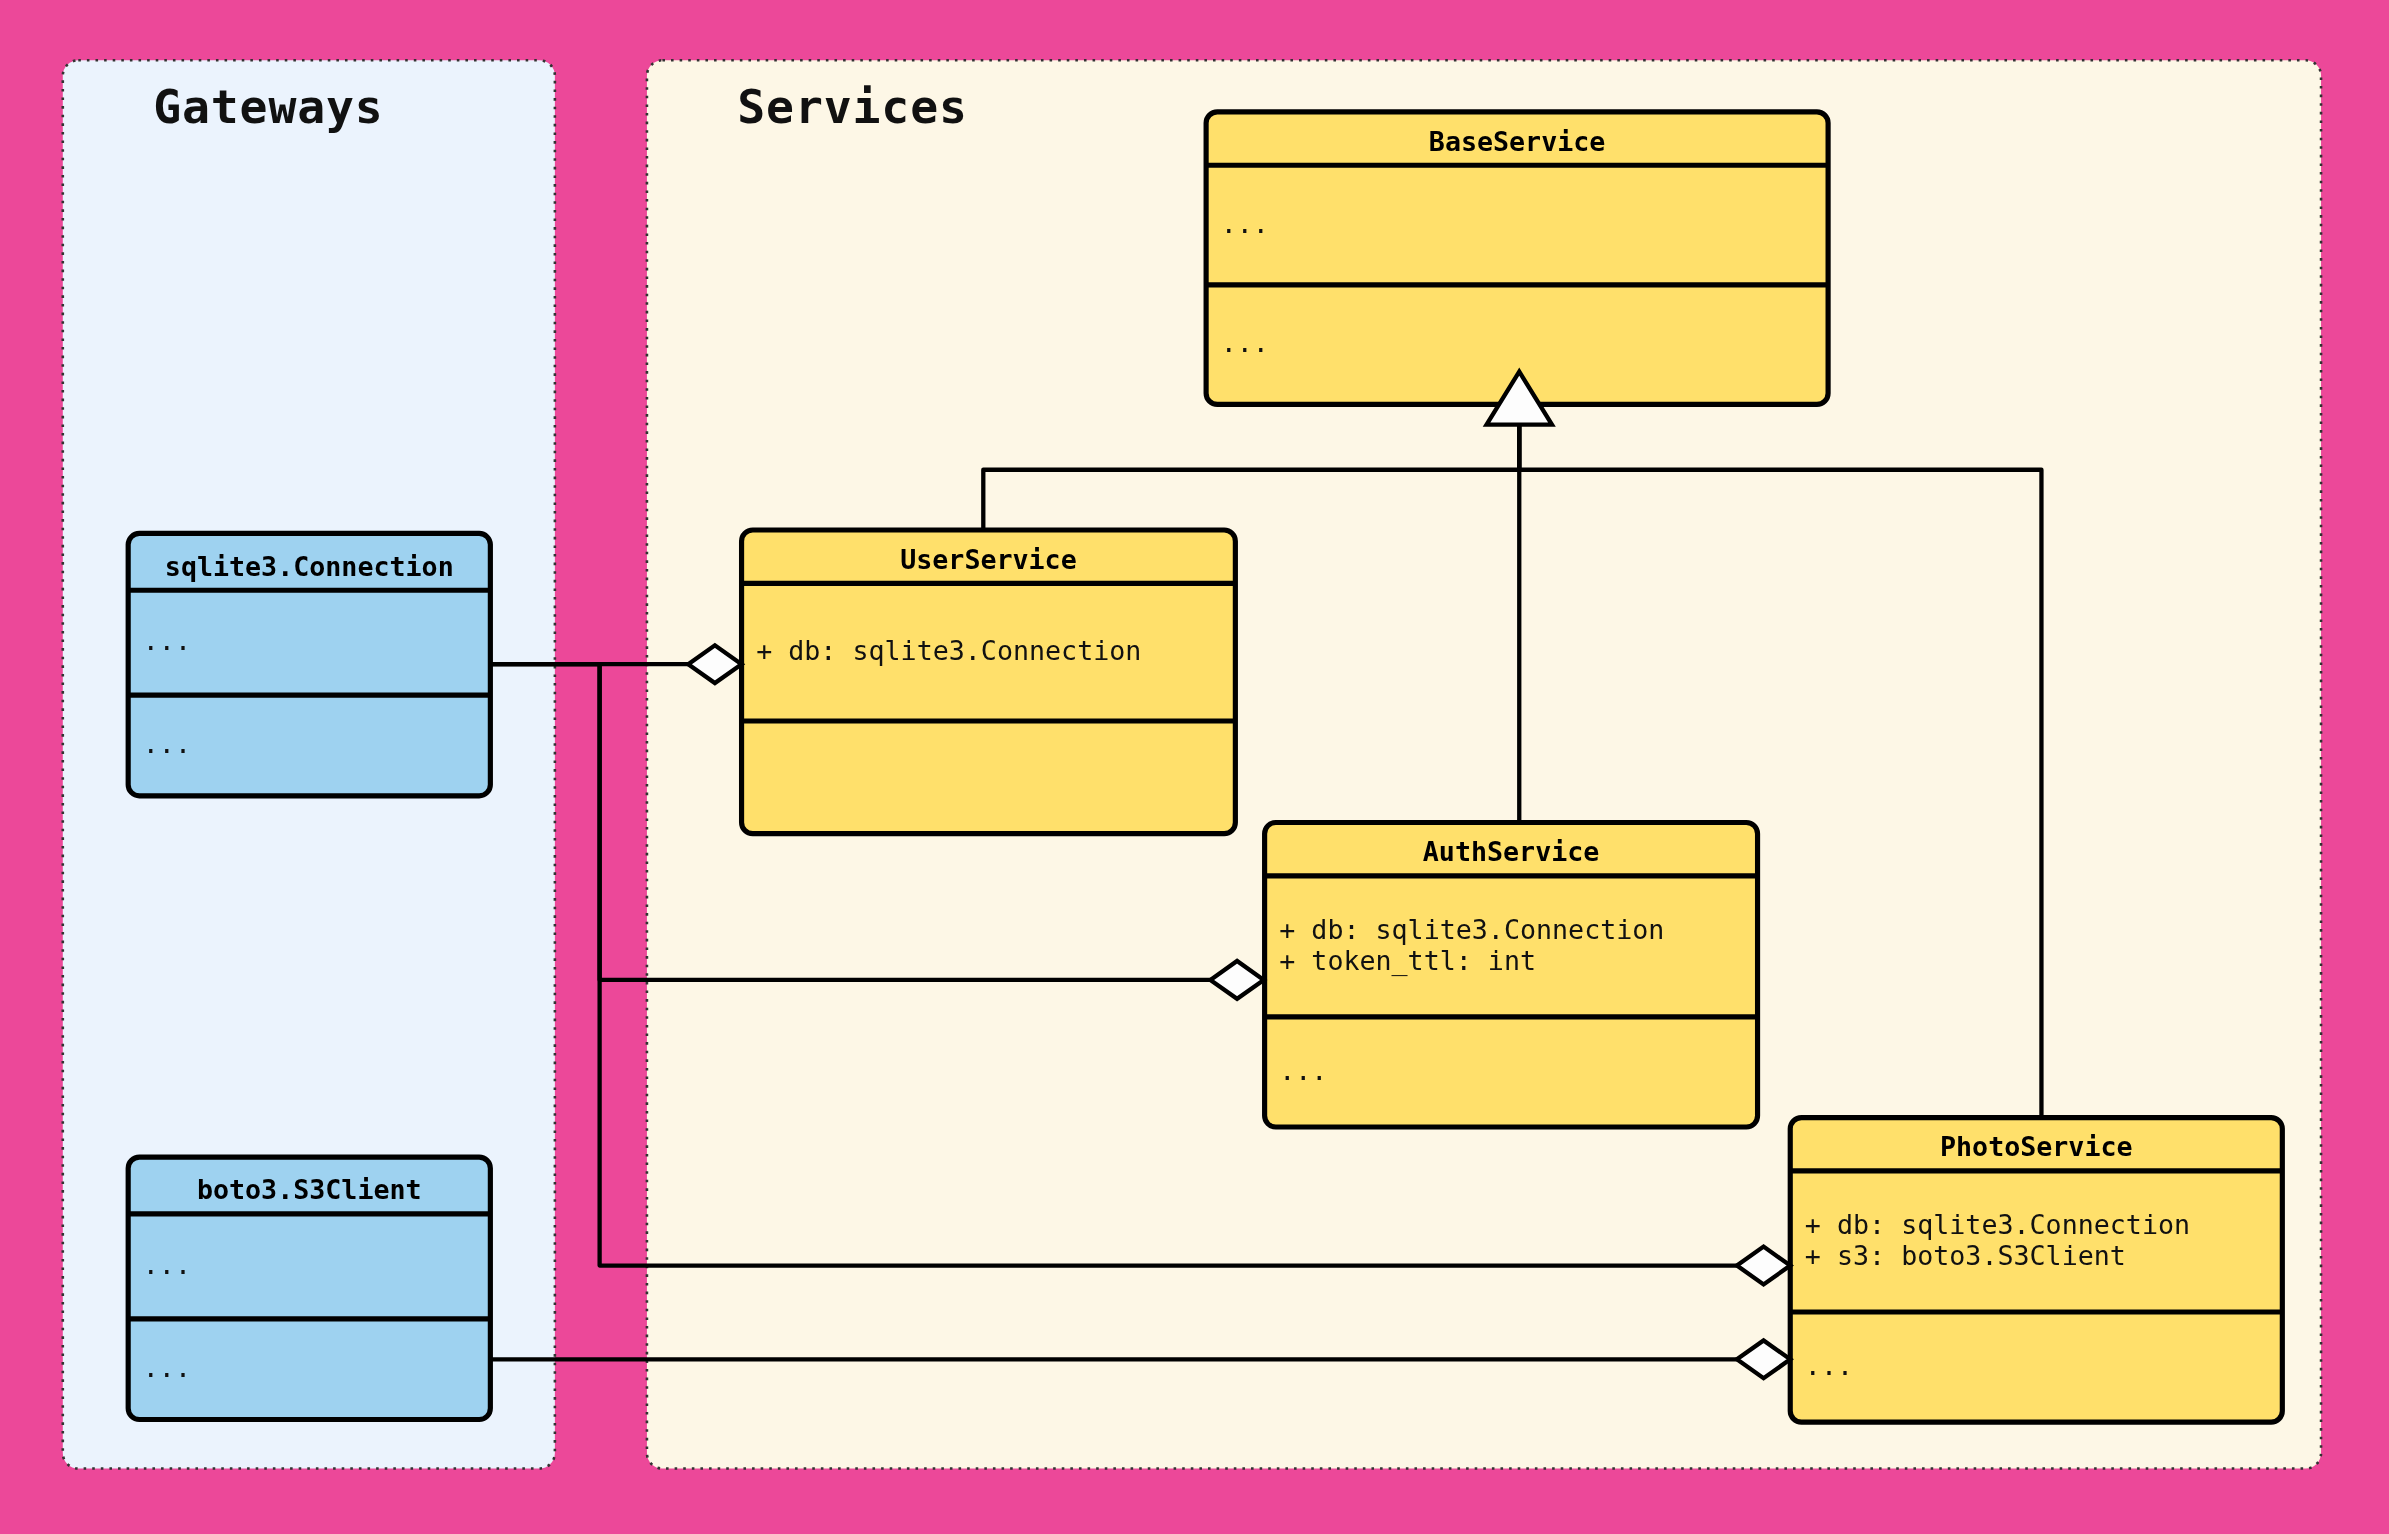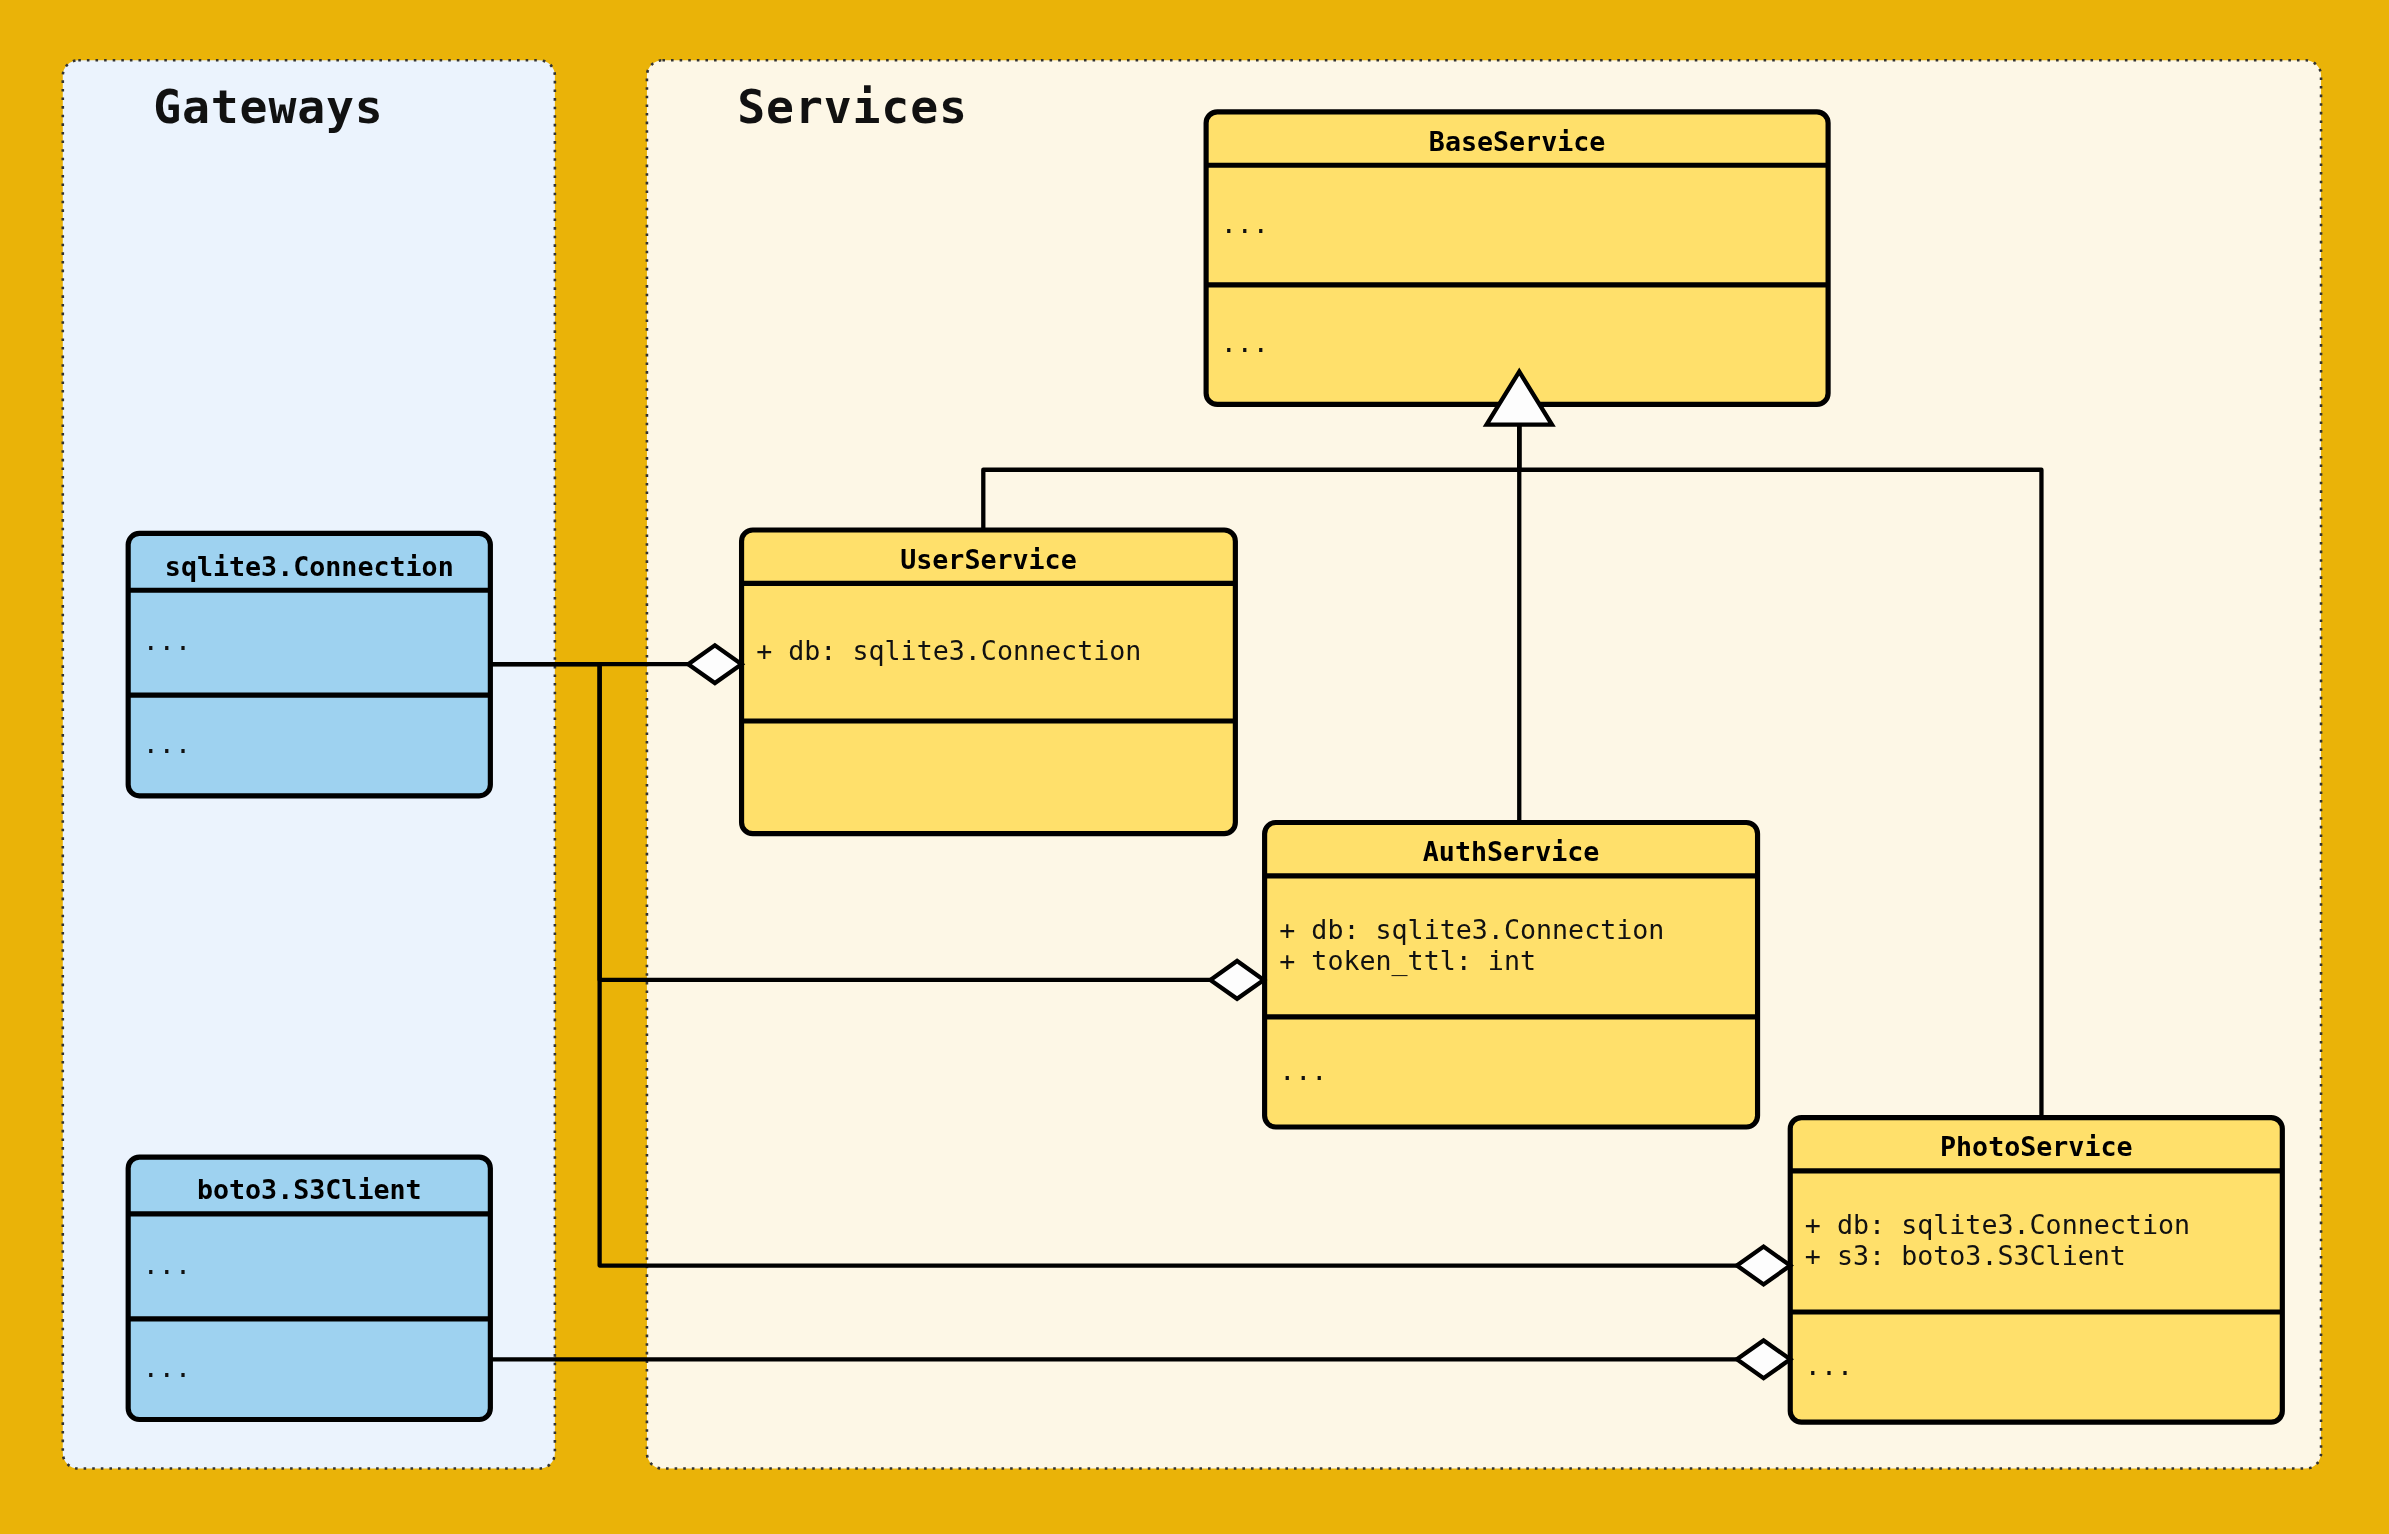--- a/index.html
+++ b/index.html
@@ -4,21 +4,21 @@
 <style>
   html, body {
     margin: 0;
     padding: 0;
     background: #ffffff;
   }
   #canvas {
     position: relative;
     width: 2389px;
     height: 1534px;
-    background: #eab308;
+    background: #ec4899;
     font-family: "DejaVu Sans Mono", "Liberation Mono", monospace;
   }
   svg.diagram {
     position: absolute;
     inset: 0;
     width: 2389px;
     height: 1534px;
   }
   .panel-rect {
     stroke: #333333;

